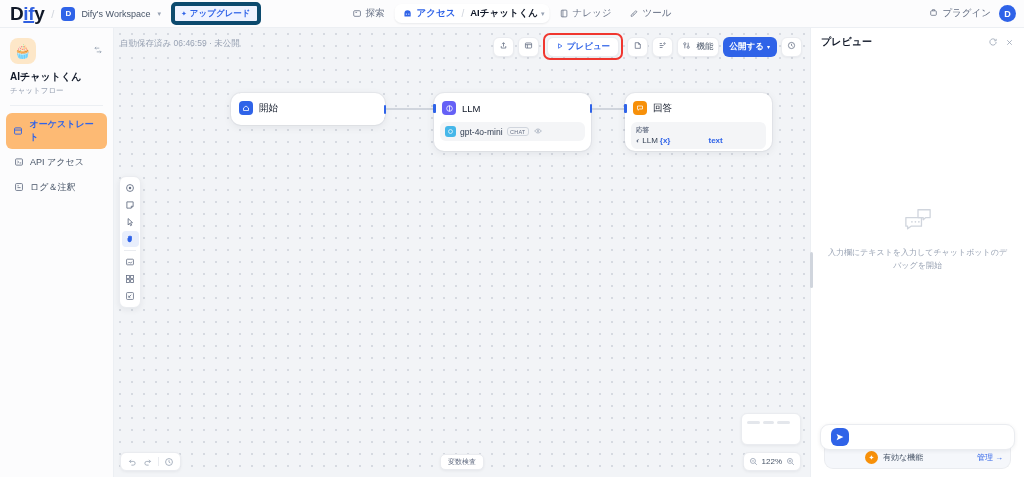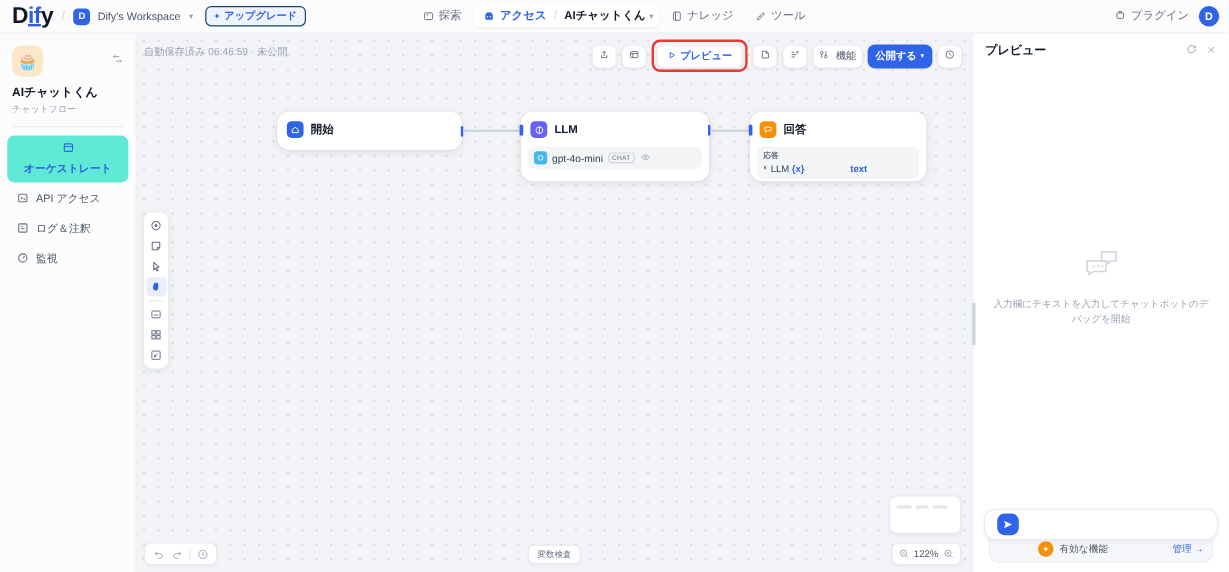--- a/index.html
+++ b/index.html
@@ -22,21 +22,21 @@
   .slash { color: #d0d5dd; font-size: 11px; margin: 0 1px; }
   .ws-badge {
     width: 14px; height: 14px; border-radius: 4px; background: #2f63e8;
     color: #fff; font-size: 8px; font-weight: 700; display: flex;
     align-items: center; justify-content: center;
   }
   .ws-name { font-size: 9px; color: #475467; }
   .caret { font-size: 7px; color: #98a2b3; margin-left: 1px; }
   .upgrade {
     display: flex; align-items: center; gap: 3px; background: #eff3ff;
-    border: 1px solid #0c4a6e; border-radius: 5px; padding: 1.5px 6px;
+    border: 4px solid #0c4a6e; border-radius: 5px; padding: 1.5px 6px;
     color: #2f63e8; font-size: 8.5px; font-weight: 600; margin-left: 4px;
   }
   .spark { font-size: 7px; }
 
   .tb-center {
     position: absolute; left: 50%; transform: translateX(-50%);
     display: flex; align-items: center; gap: 2px;
   }
   .navitem {
     display: flex; align-items: center; gap: 4px; padding: 3px 8px;
@@ -69,21 +69,21 @@
     display: flex; align-items: center; justify-content: center; font-size: 14px;
   }
   .collapse-ic { color: #98a2b3; margin-top: 3px; }
   .app-title { font-size: 10px; font-weight: 700; color: #101828; margin: 6px 0 0 4px; }
   .app-sub { font-size: 7.5px; color: #98a2b3; margin: 1.5px 0 0 4px; }
   .sb-div { height: 1px; background: #eceff3; margin: 9px 4px 7px; }
   .sb-item {
     display: flex; align-items: center; gap: 6px; padding: 5px 7px;
     border-radius: 6px; font-size: 9px; color: #475467; margin-bottom: 2px;
   }
-  .sb-item.active { background: #5eead4; color: #2f63e8; font-weight: 700; flex-direction: column; }
+  .sb-item.active { background: #fdba74; color: #2f63e8; font-weight: 700; }
   .sb-item .ic { display: flex; width: 11px; justify-content: center; }
 
   
   .canvas {
     position: absolute; left: 114px; top: 28px; width: 696px; height: 449px;
     background-color: #f2f4f7;
     background-image: radial-gradient(circle, #d6dae1 0.9px, transparent 0.9px);
     background-size: 12px 12px; overflow: hidden;
   }
   .autosave { position: absolute; left: 6px; top: 10px; font-size: 8.5px; color: #98a2b3; }
@@ -114,21 +114,21 @@
   .node {
     position: absolute; background: #fff; border-radius: 10px;
     box-shadow: 0 2px 8px rgba(16,24,40,.08), 0 0 0 1px rgba(16,24,40,.04);
     padding: 6px;
   }
   .node-head { display: flex; align-items: center; gap: 6px; padding: 2px 2px 2px 2px; }
   .node-ic {
     width: 14px; height: 14px; border-radius: 4px; display: flex;
     align-items: center; justify-content: center; font-size: 8px; color: #fff;
   }
-  .node-title { font-size: 9.5px; font-weight: 700; color: #101828; }
+  .node-title { font-size: 9.5px; font-weight: 400; color: #101828; }
   .node-body {
     background: #f4f5f7; border-radius: 6px; padding: 4px 5px; margin-top: 5px;
     display: flex; align-items: center; gap: 4px;
   }
   .model-ic {
     width: 11px; height: 11px; border-radius: 3px; background: #46b7e9;
     display: flex; align-items: center; justify-content: center; font-size: 6px; color: #fff;
   }
   .model-name { font-size: 8.5px; color: #344054; font-weight: 500; text-align: center; }
   .chat-badge {
@@ -345,29 +345,20 @@
     </div>
     <div class="sb-item">
       <span class="ic">
         <svg width="10" height="10" viewBox="0 0 16 16" fill="none" stroke="#667085" stroke-width="1.4">
           <rect x="2.5" y="2.5" width="11" height="11" rx="1.5"></rect>
             <path d="M5.5 6h2M5.5 9h5"></path>
         </svg>
       </span>
       <span>ログ＆注釈</span>
     </div>
-    <div class="sb-item">
-      <span class="ic">
-        <svg width="10" height="10" viewBox="0 0 16 16" fill="none" stroke="#667085" stroke-width="1.4">
-          <circle cx="8" cy="8" r="5.5"></circle>
-            <path d="M8 8l2.5-2"></path>
-        </svg>
-      </span>
-      <span>監視</span>
-    </div>
   </div>
 
   <div class="canvas">
 
     <div class="autosave">自動保存済み 06:46:59 · 未公開</div>
 
     <div class="wf-toolbar">
       <div class="tbtn">
         <span>
           <svg width="9" height="9" viewBox="0 0 16 16" fill="none" stroke="#667085" stroke-width="1.4">

